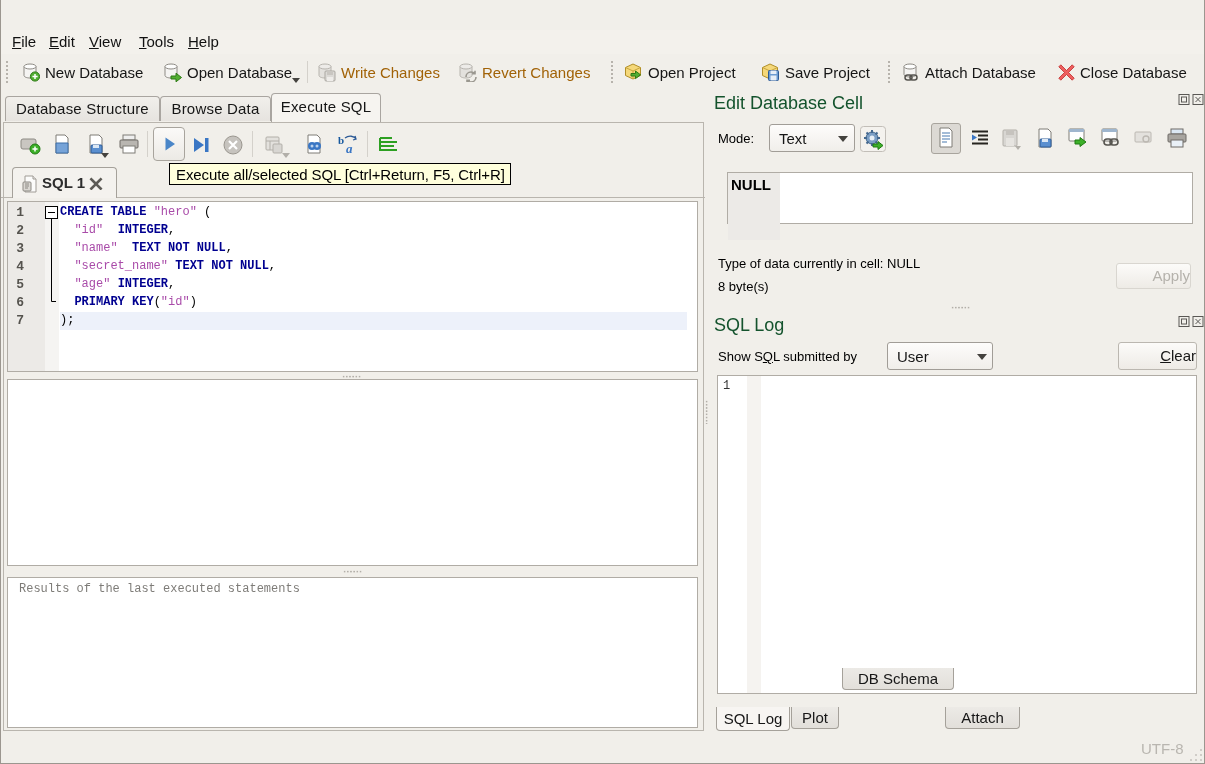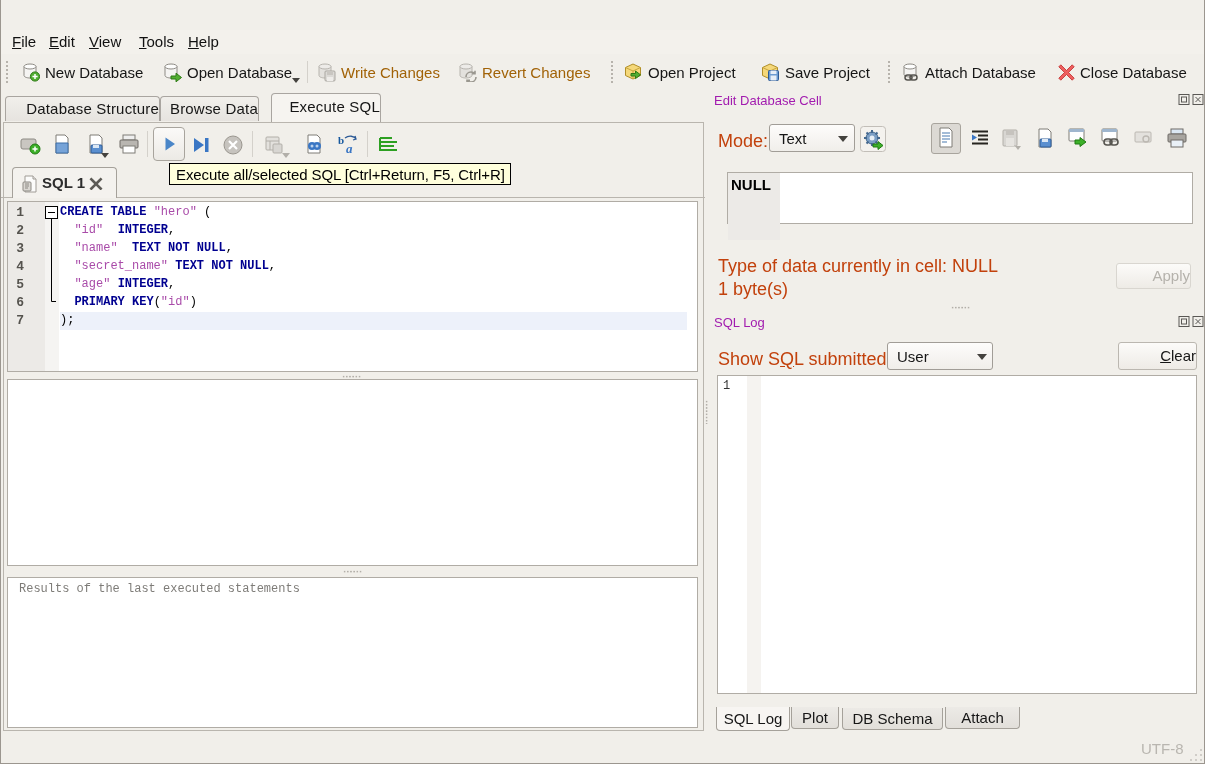--- a/index.html
+++ b/index.html
@@ -27,21 +27,21 @@
 #toolbar { position:absolute; top:54px; left:0; width:1203px; height:36px; background:#f1efea; }
 .tbgrip { position:absolute; top:6px; width:4px; height:24px;
   background-image:radial-gradient(circle, #b7b3ac 1px, transparent 1.2px);
   background-size:4px 4px; }
 .tbsep { position:absolute; top:7px; width:1px; height:22px; background:#d4d1cb; }
 .tbitem { position:absolute; top:5px; height:26px; display:flex; align-items:center; font-size:15px; color:#161616; white-space:nowrap; }
 .tbitem svg { margin-right:5px; }
 .tbitem.disabled { color:#a16207; }
 
 
-.mtab { position:absolute; font-size:15px; letter-spacing:0.2px; color:#161616; text-align:right;
+.mtab { position:absolute; font-size:15px; letter-spacing:0.2px; color:#161616; text-align:center;
   border:1px solid #a9a5a0; border-bottom:none; border-radius:4px 4px 0 0;
   background:linear-gradient(#f1efeb,#e6e3df); }
 .mtab.active { background:#f6f4f0; z-index:3; }
 #mainpane { position:absolute; top:122px; left:2px; width:701px; height:609px;
   border:1px solid #b9b5ae; background:#f1efea; }
 
 
 .etb { position:absolute; }
 #playbtn { position:absolute; left:152px; top:127px; width:32px; height:34px; border:1px solid #a8a49d; border-radius:4px; background:linear-gradient(#fbfaf8,#eceae5); }
 
@@ -70,23 +70,23 @@
 
 #box2 { left:6px; top:379px; width:691px; height:187px; }
 #box3 { left:6px; top:577px; width:691px; height:151px; }
 #box3 .placeholder { position:absolute; left:11px; top:4px; font-family:"Liberation Mono",monospace; font-size:12px; color:#7e7c78; }
 
 .splitdots { position:absolute; width:20px; height:4px;
   background-image:radial-gradient(circle, #b3afa9 0.8px, transparent 1px);
   background-size:3.2px 3.2px; }
 
 
-.docktitle { position:absolute; font-size:13px; color:#a21caf; }
+.docktitle { position:absolute; font-size:18px; color:#14532d; }
 .dockbtns { position:absolute; width:26px; height:11px; }
-.label13 { position:absolute; font-size:18px; color:#c2410c; white-space:nowrap; }
+.label13 { position:absolute; font-size:13px; color:#000000; white-space:nowrap; }
 .combo { position:absolute; height:28px; border:1px solid #a19d97; border-radius:3px;
   background:linear-gradient(#fdfcfb,#f0eeea); font-size:15px; color:#161616; }
 .combo .ctext { position:absolute; left:9px; top:5px; }
 .combo .arrow { position:absolute; width:0; height:0; border-left:5px solid transparent; border-right:5px solid transparent; border-top:6px solid #44423e; top:11px; }
 .btn { position:absolute; border:1px solid #bbb7b0; border-radius:3px;
   background:linear-gradient(#fcfbf9,#eeebe6); font-size:15px; color:#161616; text-align:right; }
 #applybtn { left:1115px; top:263px; width:75px; height:26px; line-height:24px; color:#b5b2ac; border-color:#d9d6d0; }
 #clearbtn { left:1117px; top:342px; width:79px; height:28px; line-height:26px; }
 
 #nullbox { left:726px; top:172px; width:466px; height:52px; }
@@ -166,21 +166,21 @@
           <ellipse cx="8" cy="3.5" rx="6" ry="2.5" fill="#fdfdfc" stroke="#8d8a84"></ellipse>
           <rect x="3" y="12" width="7" height="5" rx="2.5" fill="none" stroke="#56544f" stroke-width="1.5"></rect>
           <rect x="8" y="12" width="7" height="5" rx="2.5" fill="none" stroke="#56544f" stroke-width="1.5"></rect>
         </svg>Attach Database</div>
     <div class="tbitem" style="left:1057px;"><svg width="17" height="17" viewBox="0 0 17 17">
           <path d="M2.8 0.8l5.7 5.7 5.7-5.7 2 2-5.7 5.7 5.7 5.7-2 2-5.7-5.7-5.7 5.7-2-2 5.7-5.7-5.7-5.7z" fill="#ee5f5f" stroke="#c02929" stroke-width="0.8"></path>
         </svg>Close Database</div>
   </div>
 
   <div class="mtab" style="left:4px; top:96px; width:155px; height:25px; line-height:24px;">Database Structure</div>
-  <div class="mtab" style="left:159px; top:96px; width:99px; height:25px; line-height:24px;">Browse Data</div>
+  <div class="mtab" style="left:159px; top:96px; width:111px; height:25px; line-height:24px;">Browse Data</div>
   <div class="mtab active" style="left:270px; top:93px; width:110px; height:29px; line-height:26px;">Execute SQL</div>
   <div id="mainpane"></div>
 
   <svg class="etb" style="left:18px; top:134px;" width="22" height="22" viewBox="0 0 22 22">
       <rect x="2" y="5" width="15" height="10" rx="2" fill="#c9c6c1" stroke="#8d8a84"></rect>
       <circle cx="16" cy="15" r="5" fill="#3db029" stroke="#1f7a12"></circle>
       <path d="M16 12.4v5.2M13.4 15h5.2" stroke="#fff" stroke-width="1.5"></path>
     </svg>
   <svg class="etb" style="left:51px; top:133px;" width="20" height="22" viewBox="0 0 20 22">
       <path d="M4 2h9l3 3v15H4z" fill="#fff" stroke="#7f7c77"></path>
@@ -345,21 +345,21 @@
       <rect x="5" y="1" width="12" height="5" fill="#dbe7f3" stroke="#6e6b66"></rect>
       <rect x="2" y="6" width="18" height="8" rx="1" fill="#a8a5a0" stroke="#6e6b66"></rect>
       <rect x="5" y="12" width="12" height="7" fill="#eaf1f8" stroke="#6e6b66"></rect>
     </svg>
 
   <div class="whitebox" id="nullbox">
     <div class="strip"></div>
     <div class="null">NULL</div>
   </div>
   <div class="label13" style="left:717px; top:256px;">Type of data currently in cell: NULL</div>
-  <div class="label13" style="left:717px; top:279px;">1 byte(s)</div>
+  <div class="label13" style="left:717px; top:279px;">8 byte(s)</div>
   <div class="btn" id="applybtn">Apply</div>
 
   <div class="splitdots" style="left:950px; top:306px;"></div>
 
   <div class="docktitle" style="left:713px; top:315px;">SQL Log</div>
   <svg class="dockbtns" style="left:1177px; top:316px;" width="25" height="11" viewBox="0 0 25 11">
       <rect x="0.5" y="0.5" width="10" height="10" fill="none" stroke="#5a5855"></rect>
       <rect x="3" y="3" width="5" height="5" fill="none" stroke="#5a5855"></rect>
       <rect x="14.5" y="0.5" width="10" height="10" fill="none" stroke="#5a5855"></rect>
       <path d="M17 3l5 5M22 3l-5 5" stroke="#5a5855"></path>
@@ -372,21 +372,21 @@
   </div>
   <div class="btn" id="clearbtn"><u>C</u>lear</div>
 
   <div class="whitebox" id="logbox">
     <div class="num">1</div>
     <div class="strip"></div>
   </div>
 
   <div class="btab active" style="left:715px; top:707px; width:74px; line-height:23px;">SQL Log</div>
   <div class="btab" style="left:790px; top:707px; width:48px; height:22px; line-height:21px;">Plot</div>
-  <div class="btab" style="left:841px; top:708px; width:101px; height:22px; line-height:21px;">DB Schema</div>
+  <div class="btab" style="left:841px; top:668px; width:112px; height:22px; line-height:21px;">DB Schema</div>
   <div class="btab" style="left:944px; top:707px; width:75px; height:22px; line-height:21px;">Attach</div>
 
   <div id="utf8">UTF-8</div>
   <svg style="position:absolute; left:1188px; top:748px;" width="14" height="14" viewBox="0 0 14 14">
       <g fill="#c5c2bc">
         <circle cx="12" cy="2" r="1"></circle>
         <circle cx="12" cy="7" r="1"></circle>
         <circle cx="7" cy="7" r="1"></circle>
         <circle cx="12" cy="12" r="1"></circle>
         <circle cx="7" cy="12" r="1"></circle>

